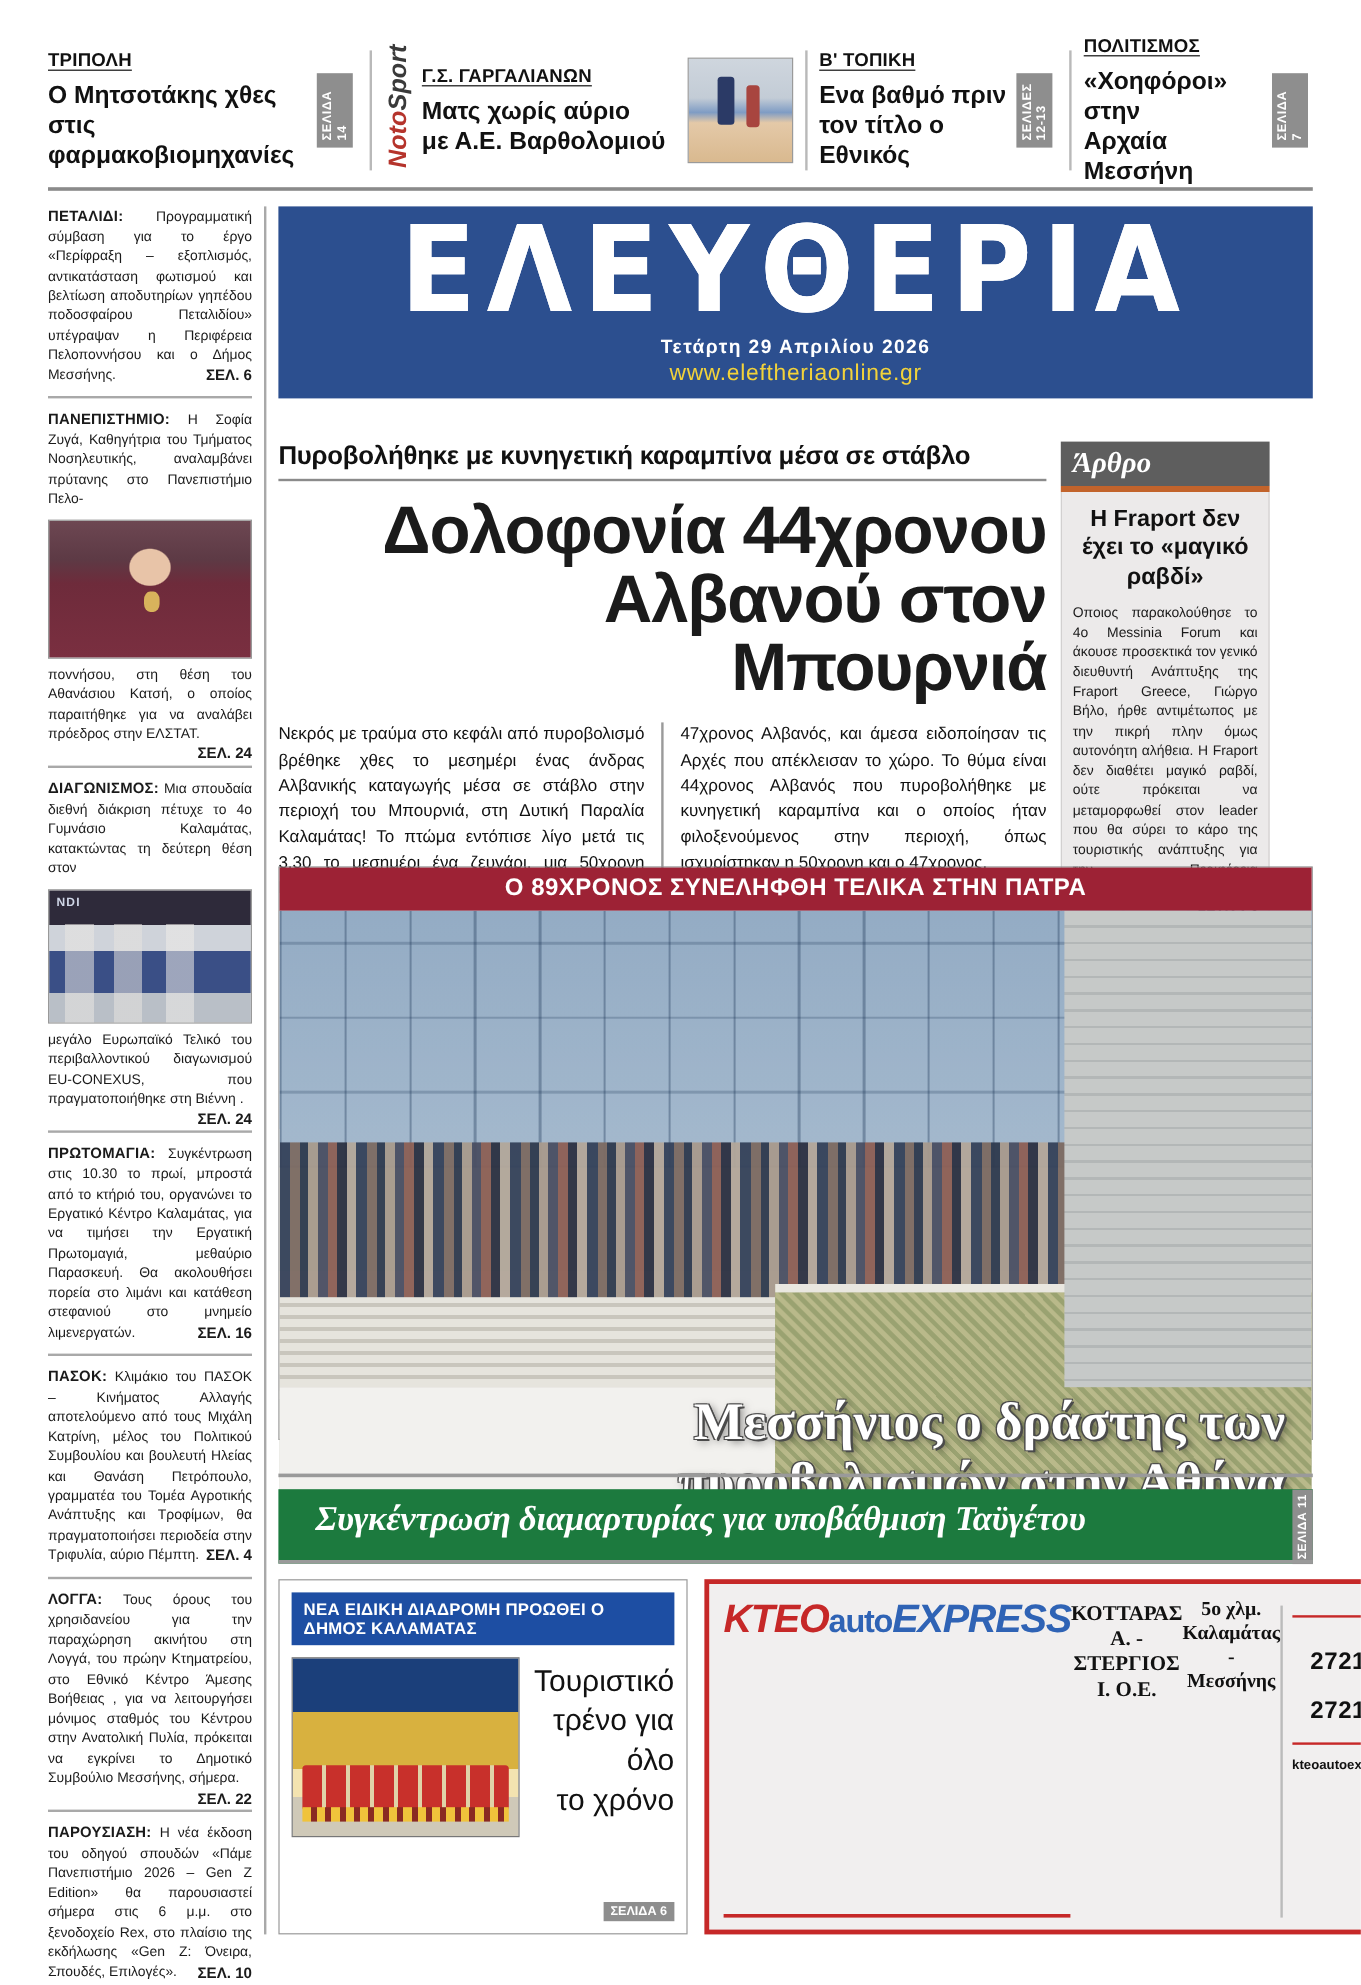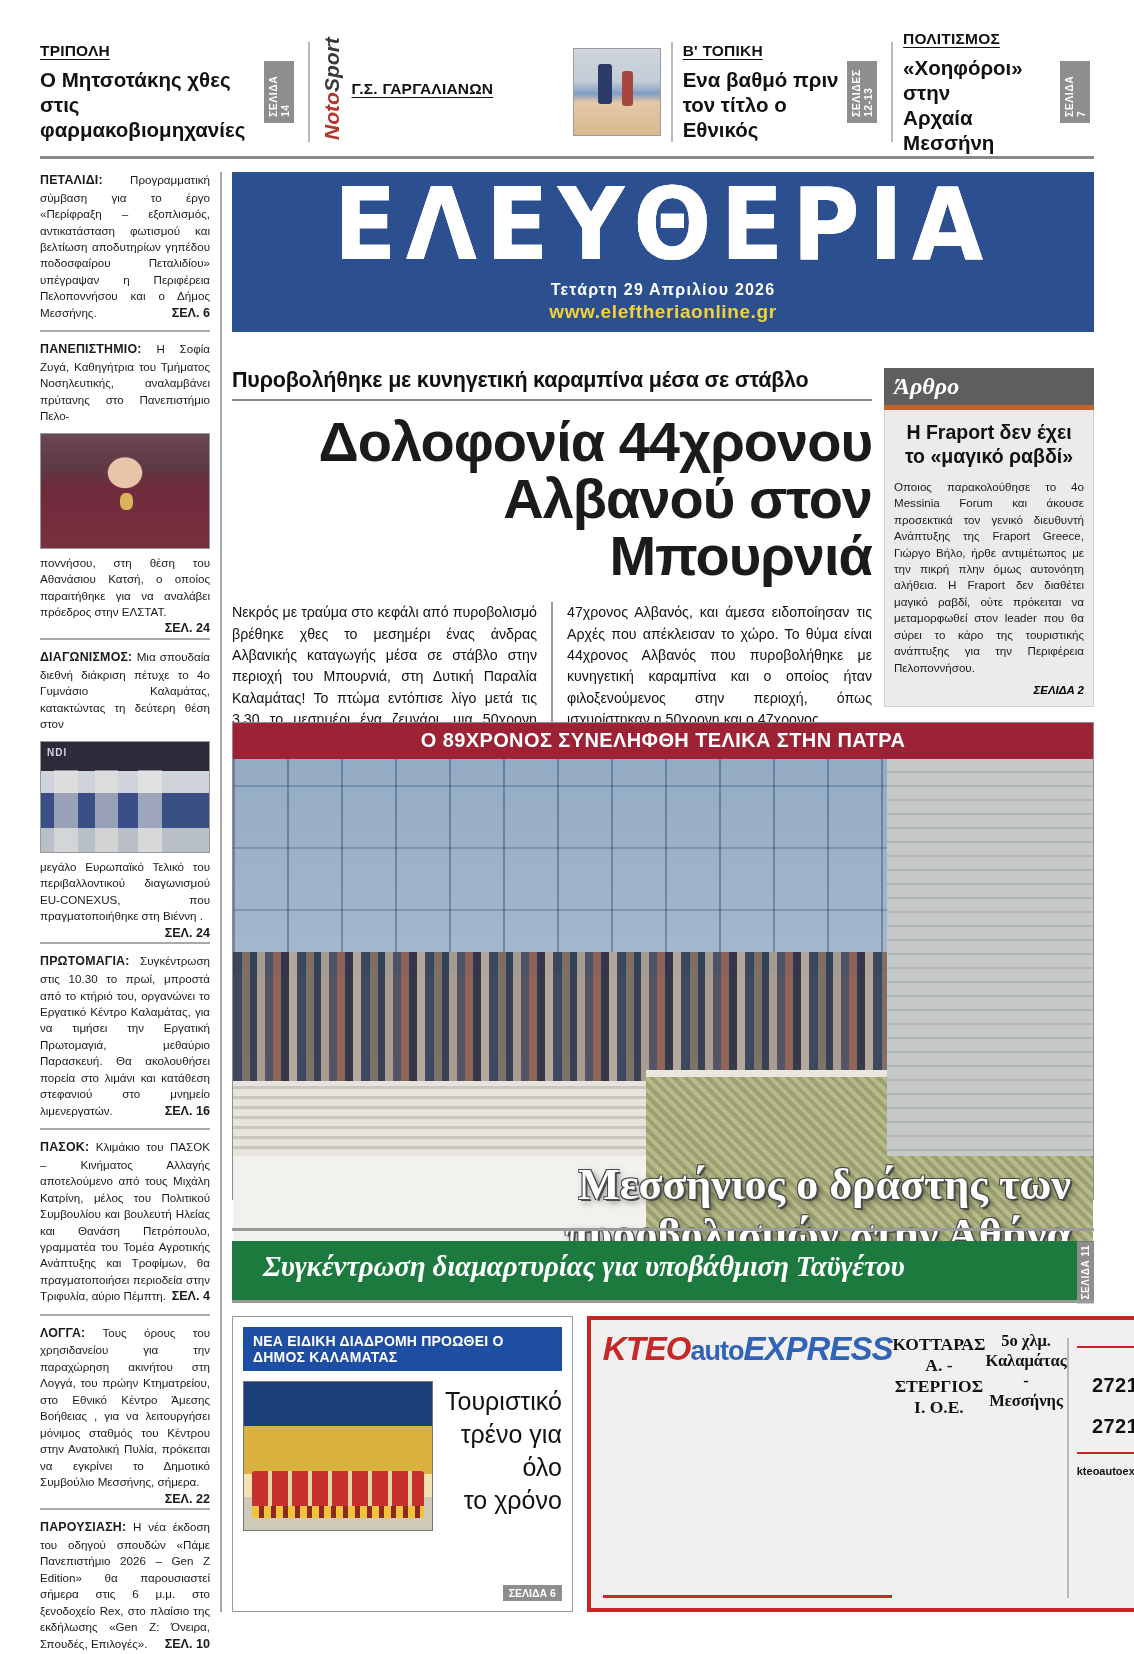--- a/index.html
+++ b/index.html
@@ -95,39 +95,39 @@
   .mast-meta { display:flex; justify-content:space-between; font-size:11.5px;
     color:#111; font-weight:600; padding-bottom:5px; }
   .mast-box { background:#2c4f8f; height: 160px; position:relative;
     display:flex; flex-direction:column; align-items:center; justify-content:center; }
   .mast-logo {
     font-family: "DejaVu Sans", sans-serif; font-weight: 800;
     font-size: 92px; color:#fff; letter-spacing: 9px; line-height: .98;
     text-shadow: 0 0 0 #fff; transform: scaleY(1.08);
   }
   .mast-date { color:#fff; font-size:16px; font-weight:800; letter-spacing:1.2px; margin-top:10px; }
-  .mast-url { color:#f2d23a; font-size:19px; font-weight:700; letter-spacing:.6px; margin-top:2px; }
+  .mast-url { color:#f2d23a; font-size:19px; font-weight:400; letter-spacing:.6px; margin-top:2px; }
 
   
   .lead-wrap { position:absolute; left:232px; top:368px; width:640px; }
   .lead-kicker {
     font-size: 21.5px; font-weight: 800; color:#111; letter-spacing:-.2px;
     border-bottom: 2px solid #8b8b8b; padding-bottom: 6px;
   }
   .lead-head { font-size: 56px; line-height: 1.02; font-weight: 800; color:#1b1b1b;
     text-align:right; margin-top: 12px; letter-spacing:-1px; }
   .lead-body { display:flex; gap:14px; margin-top: 18px; }
   .lead-col { flex:1; font-size:14.2px; line-height:1.5; text-align:justify; color:#111; }
   .lead-col.second { border-left:2px solid #9a9a9a; padding-left:14px; }
   .sel-tag { display:inline-block; font-weight:800; font-size:14px; color:#111; float:right; }
   .sel-sq { display:inline-block; width:10px; height:10px; background:#9d2235;
     margin-right:5px; vertical-align:1px; }
 
   
-  .artbox { position:absolute; left:884px; top:368px; width:210px; }
+  .artbox { position:absolute; left:884px; top:368px; width:174px; }
   .artbox-hd { background:#5e5e5e; color:#fff; font-family:"Liberation Serif", serif;
     font-style:italic; font-weight:700; font-size:24px; padding:5px 10px; }
   .artbox-rule { height:5px; background:#c2632b; }
   .artbox-body { background:#eceaea; padding:10px 9px 10px 9px; border:1px solid #d2d0d0; border-top:none; }
   .artbox-title { text-align:center; font-size:19.5px; font-weight:800; line-height:1.25; color:#111; }
   .artbox-text { margin-top:10px; font-size:11.6px; line-height:1.42; text-align:justify; color:#1a1a1a; }
   .artbox-sel { text-align:right; font-style:italic; font-weight:700; font-size:11.5px; margin-top:8px; }
 
   
   .photo-block { position:absolute; left:232px; top:722px; width:862px; height:478px;
@@ -247,20 +247,22 @@
     <div class="vdiv"></div>
 
     <div class="notosport">
       <span class="n1">Noto</span>
         <span class="n2">Sport</span>
     </div>
 
     <div class="teaser" style="width:232px; margin-left:8px">
       <div class="teaser-txt">
         <div class="teaser-kicker">Γ.Σ. ΓΑΡΓΑΛΙΑΝΩΝ</div>
+        <div class="teaser-head">Ματς χωρίς αύριο
+με Α.Ε. Βαρθολομιού</div>
       </div>
     </div>
 
     <div class="teaser-thumb"></div>
 
     <div class="vdiv"></div>
 
     <div class="teaser" style="width:208px">
       <div class="teaser-txt">
         <div class="teaser-kicker">Β' ΤΟΠΙΚΗ</div>

